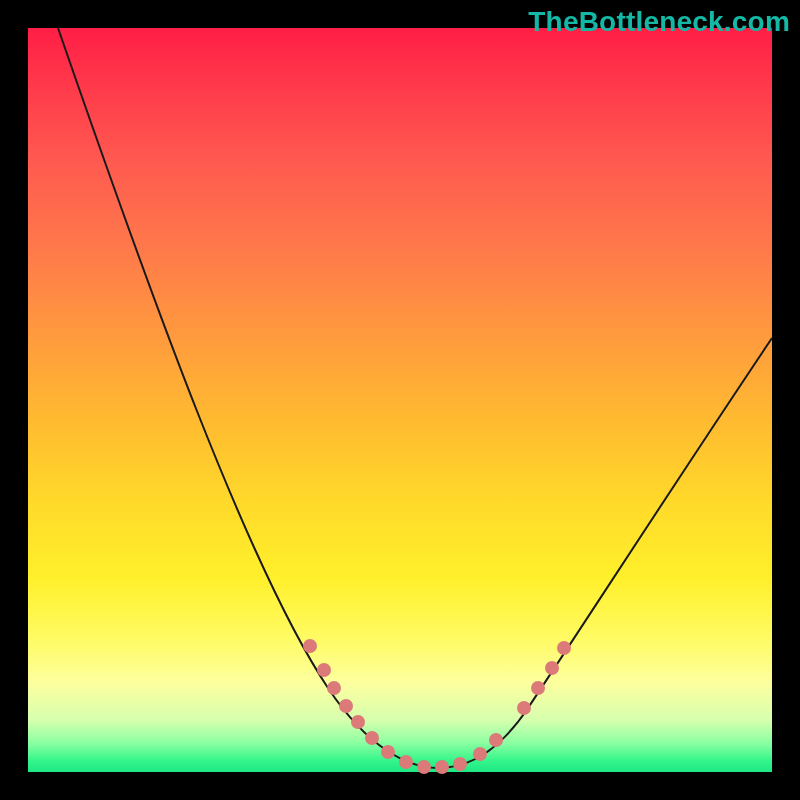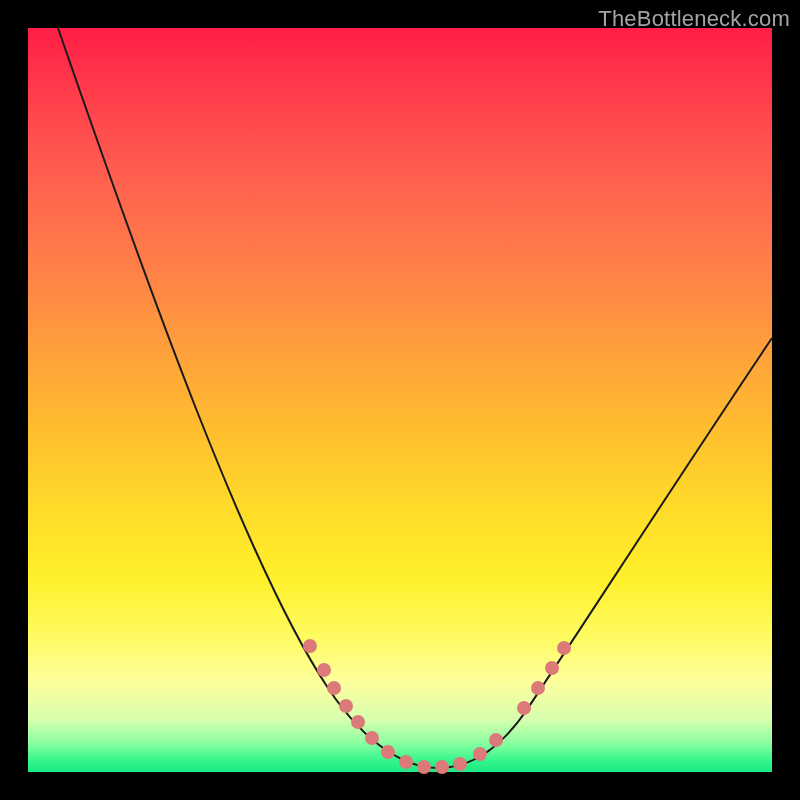--- a/index.html
+++ b/index.html
@@ -41,23 +41,23 @@
       #d6ffae 93%,
       #8effa2 96%,
       #34f58a 98.5%,
       #1de885 100%
     );
   }
   .watermark {
     position: absolute;
     top: 6px;
     right: 10px;
-    color: #a3a3a3;
-    font-size: 22px;
-    font-weight: 400;
+    color: #14b8a6;
+    font-size: 28px;
+    font-weight: 700;
     letter-spacing: 0.2px;
     user-select: none;
   }
   svg.curve {
     position: absolute;
     top: 0;
     left: 0;
     width: 744px;
     height: 744px;
     overflow: visible;

